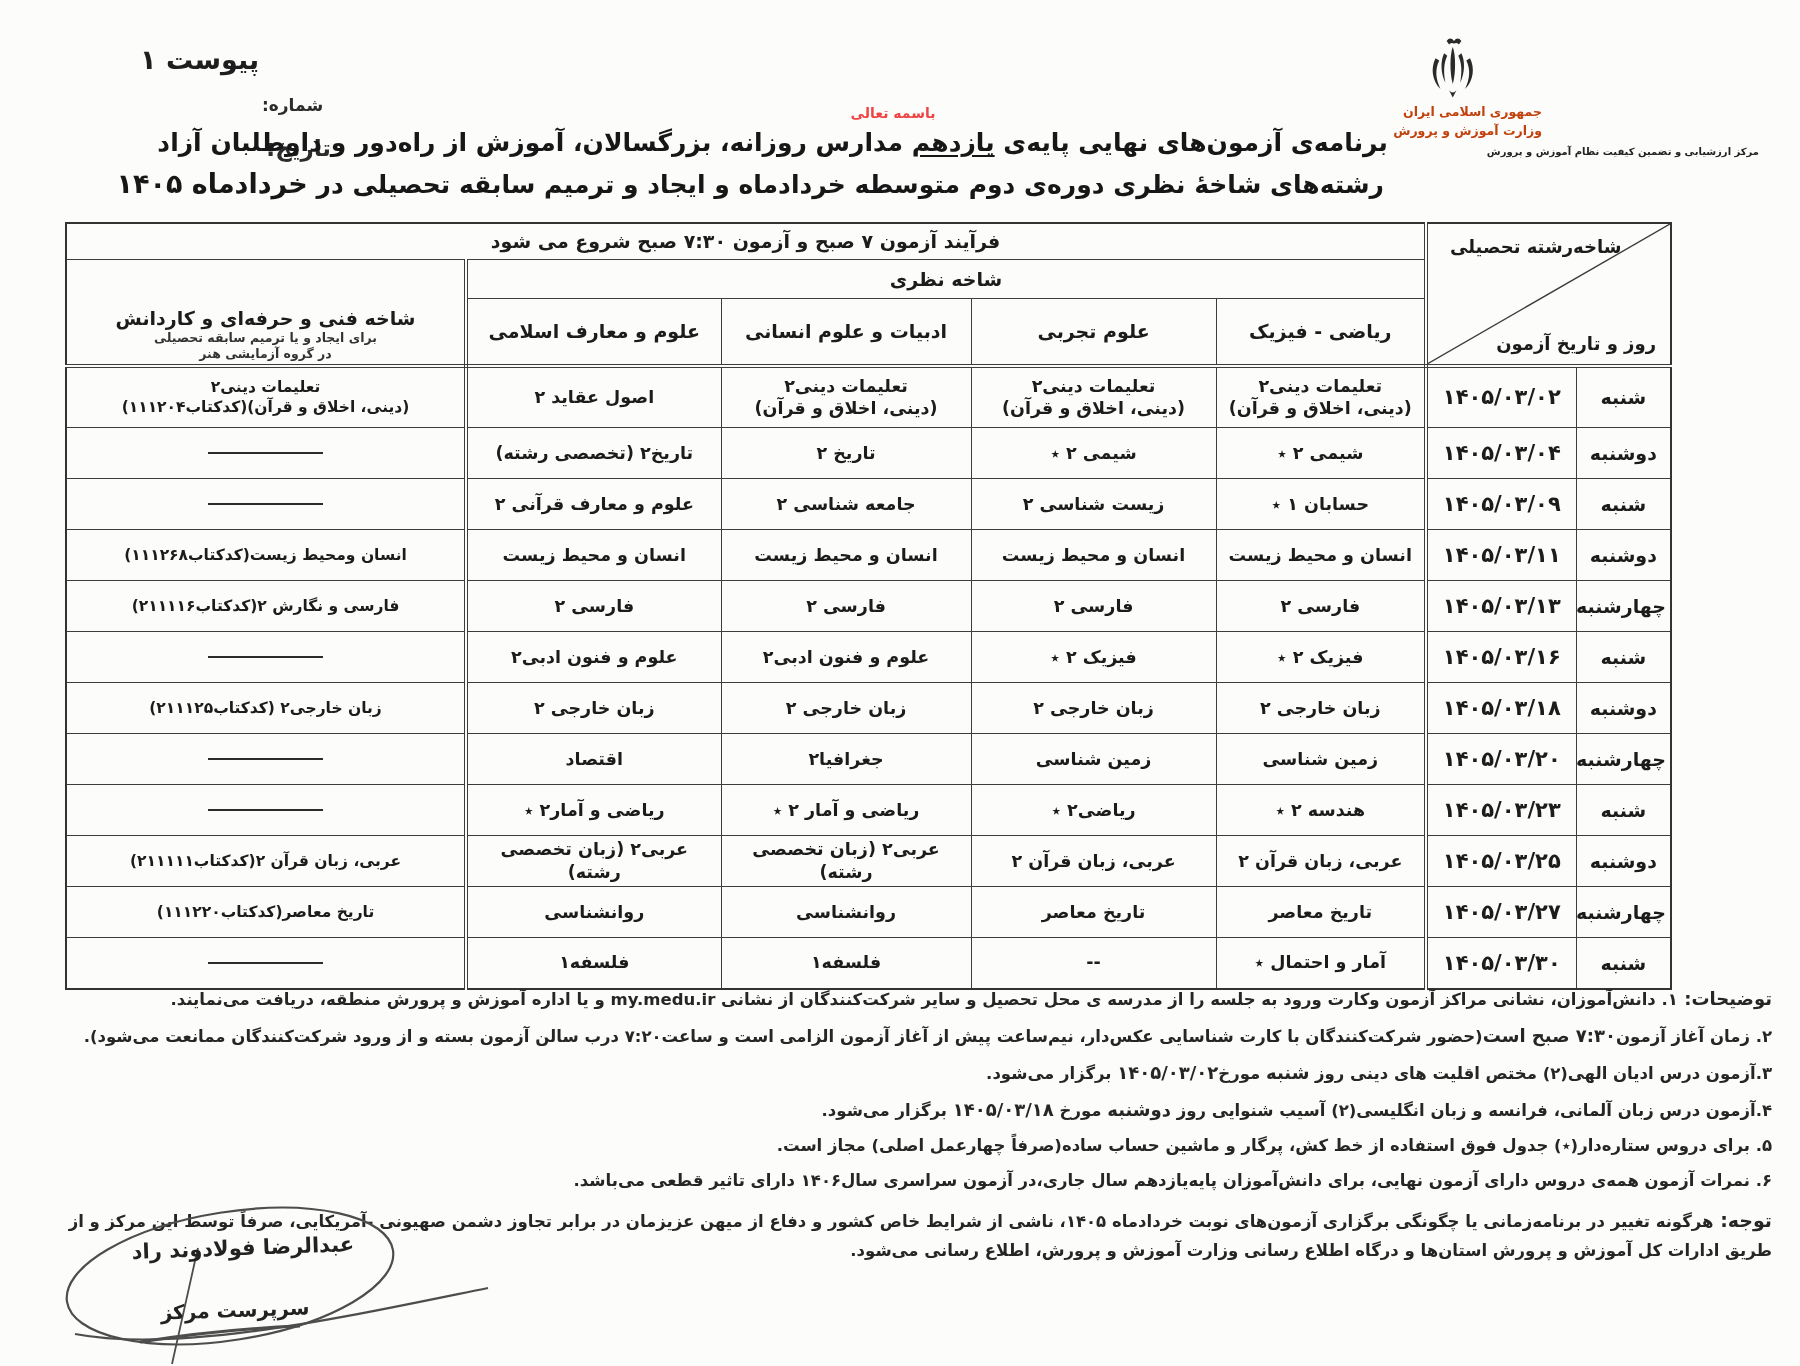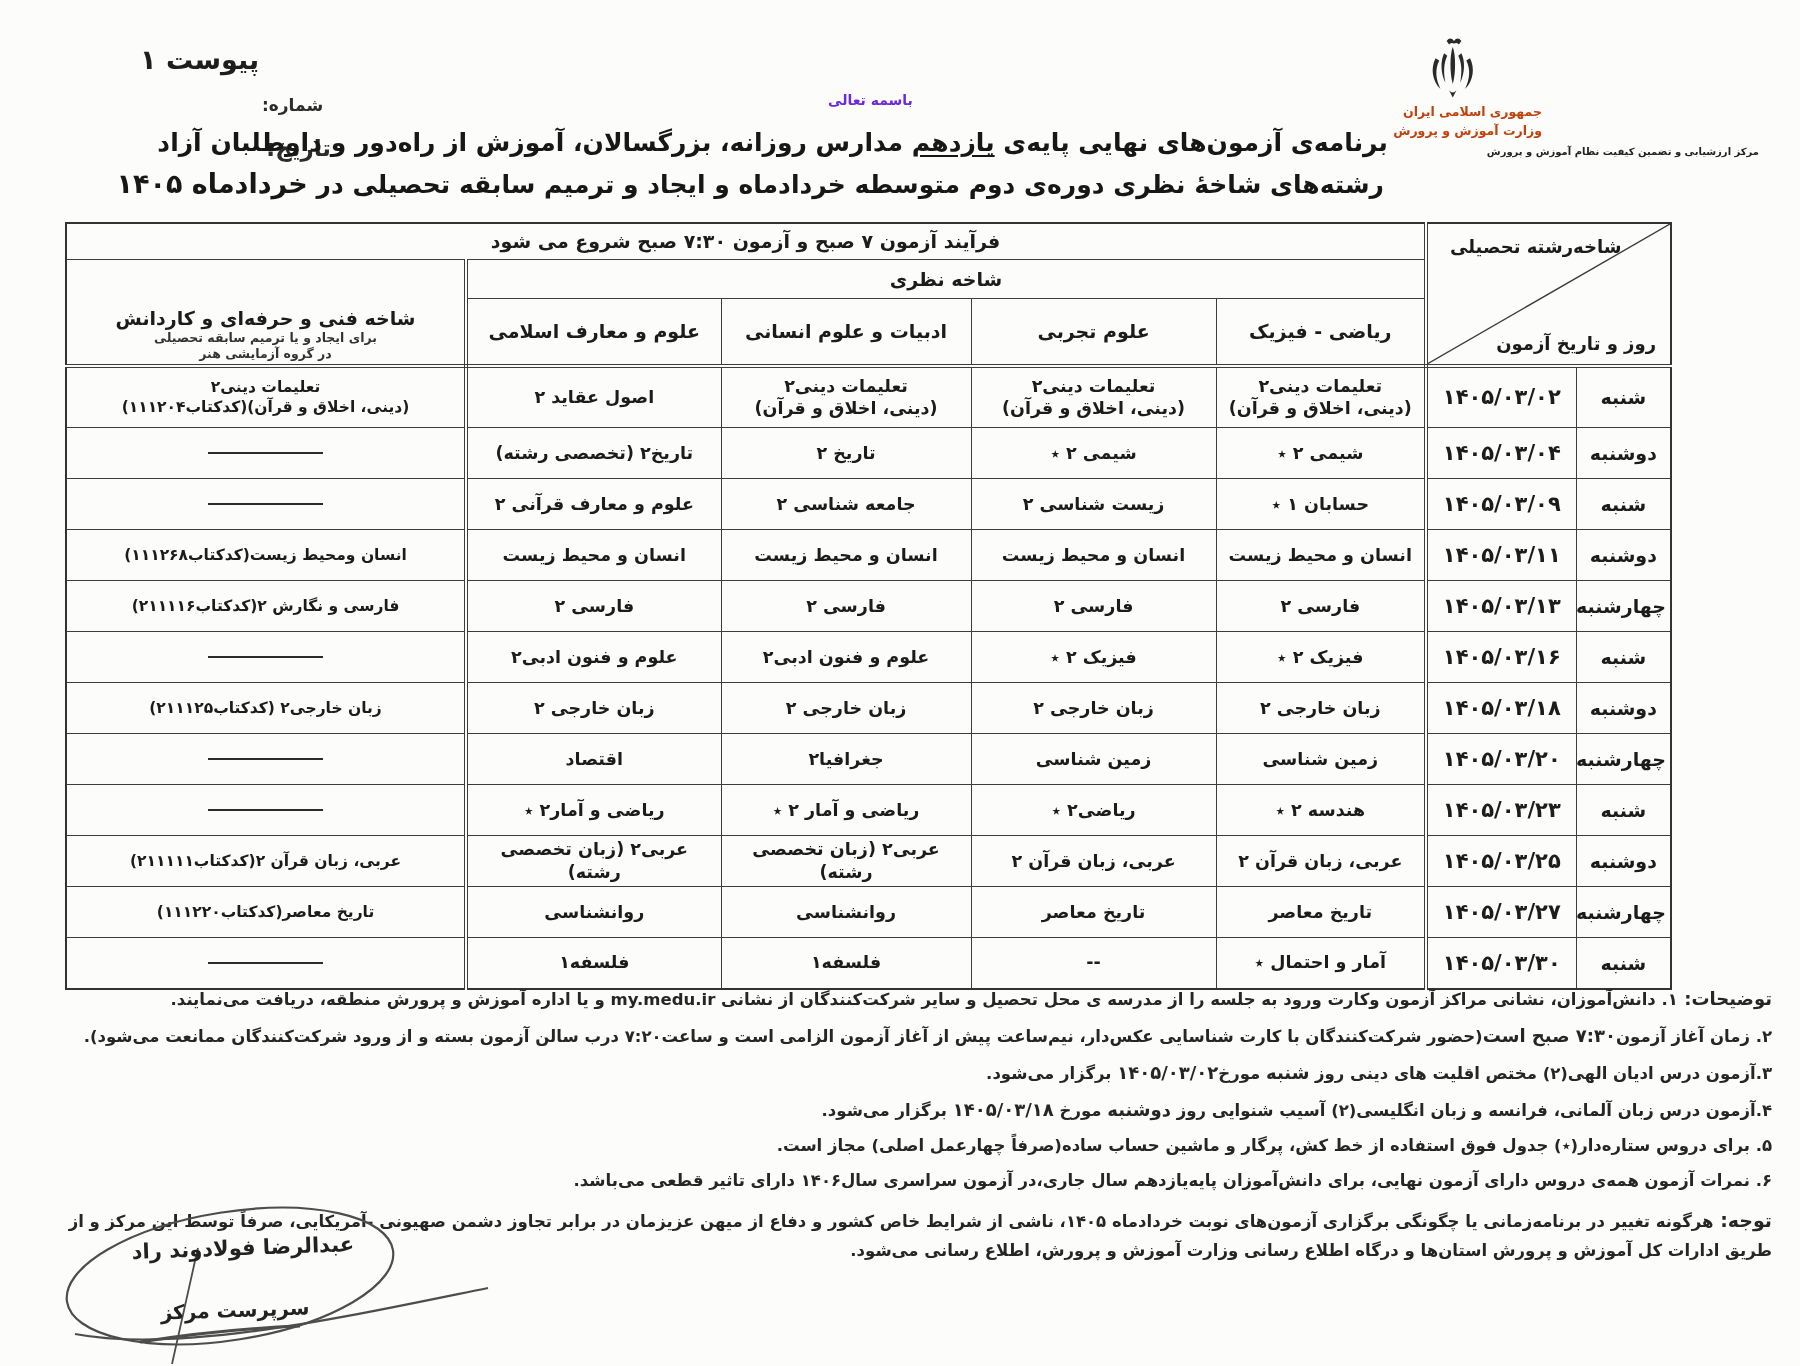--- a/index.html
+++ b/index.html
@@ -10,21 +10,21 @@
     font-family:"DejaVu Sans", sans-serif;
     direction:rtl; overflow:hidden;
     margin:0 auto;
   }
   .abs { position:absolute; }
 
   
   .attachment { left:140px; top:44px; font-size:27px; font-weight:800; }
   .num-label  { left:262px; top:95px;  font-size:17px; font-weight:600; color:#2c2c2c;}
   .date-label { left:266px; top:135px; font-size:23px; font-weight:600; color:#2c2c2c;}
-  .basmala    { left:828px; top:92px; width:130px; text-align:left; font-size:14px; font-weight:600; color:#6d28d9; }
+  .basmala    { left:828px; top:105px; width:130px; text-align:center; font-size:14px; font-weight:600; color:#ef4444; }
 
   
   .emblem { left:1428px; top:36px; width:52px; height:64px; }
   .letterhead-small { left:1372px; top:102px; width:170px; text-align:right; font-size:12.5px; font-weight:700; color:#c2410c; line-height:19px;}
   .letterhead-center { right:41px; top:146px; font-size:10px; font-weight:800; white-space:nowrap; color:#222; }
 
   
   .title1 { right:412px; top:128px; font-size:25px; font-weight:800; white-space:nowrap; color:#171717;margin-left:20px; }
   .title2 { right:416px; top:168px; font-size:25px; font-weight:800; white-space:nowrap; color:#171717; }
   .bseg { font-weight:900; }

